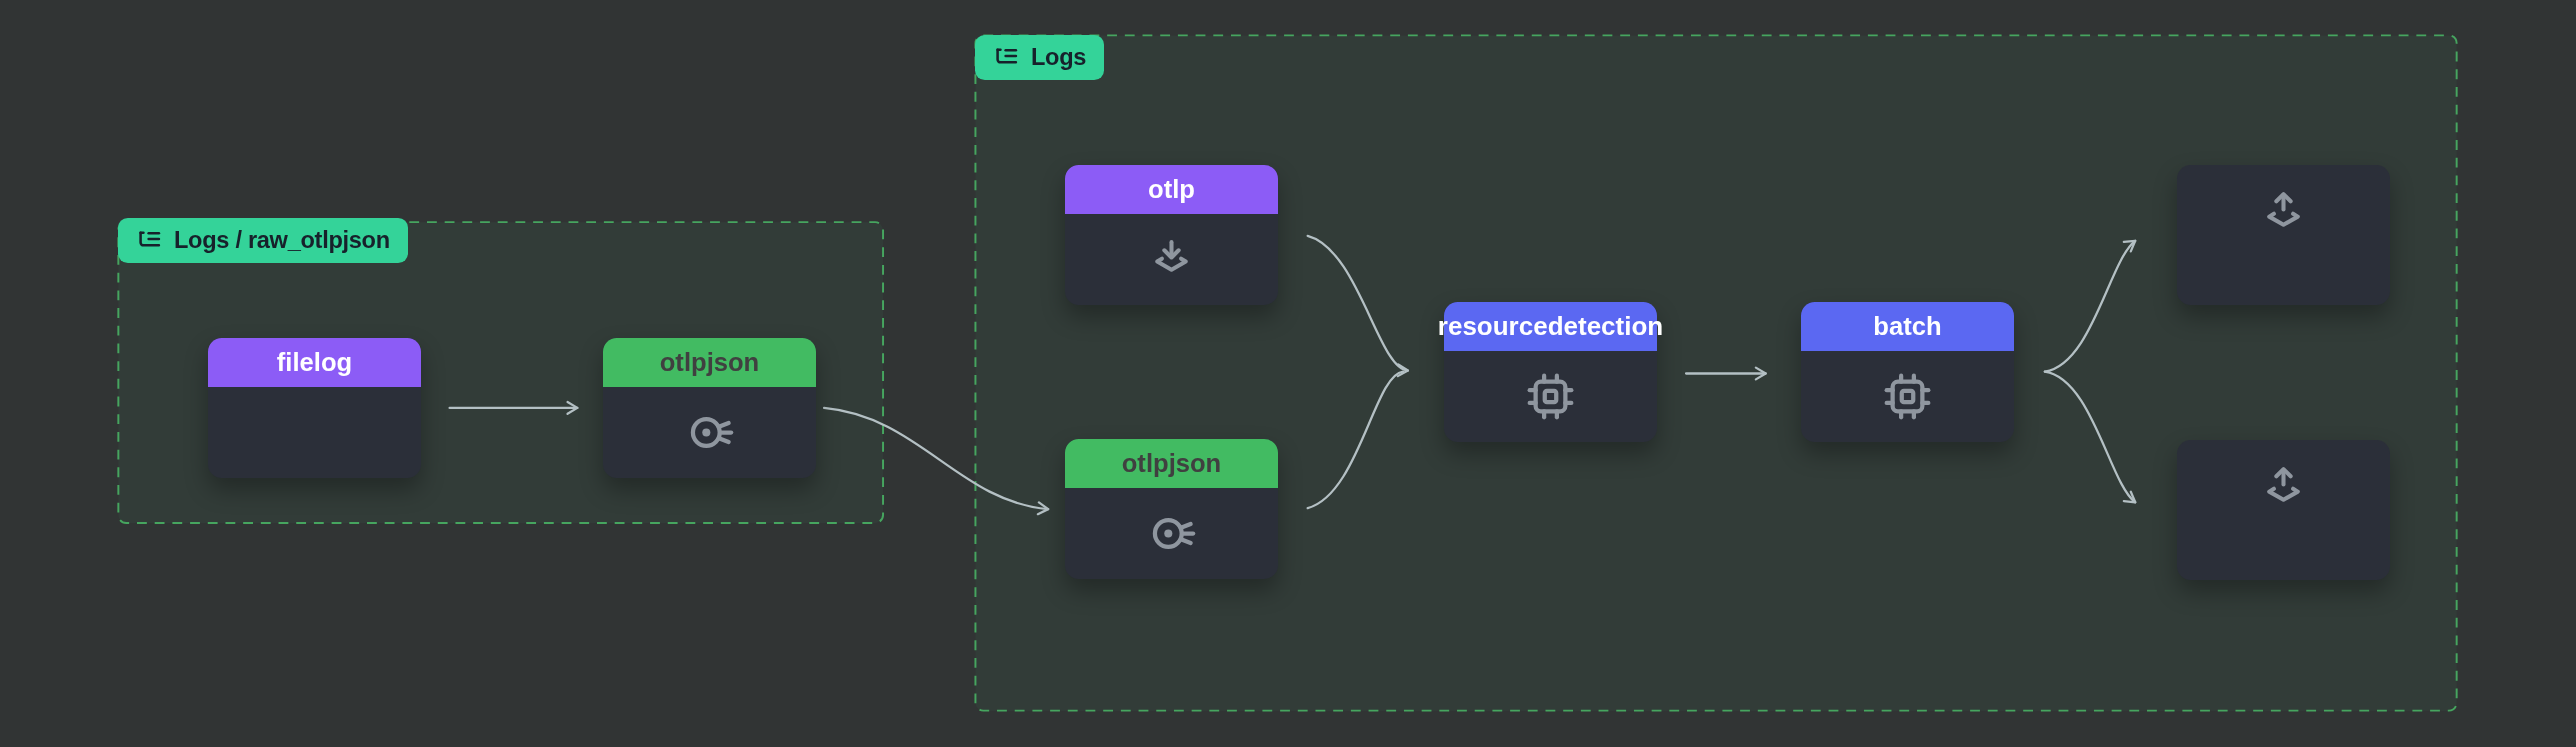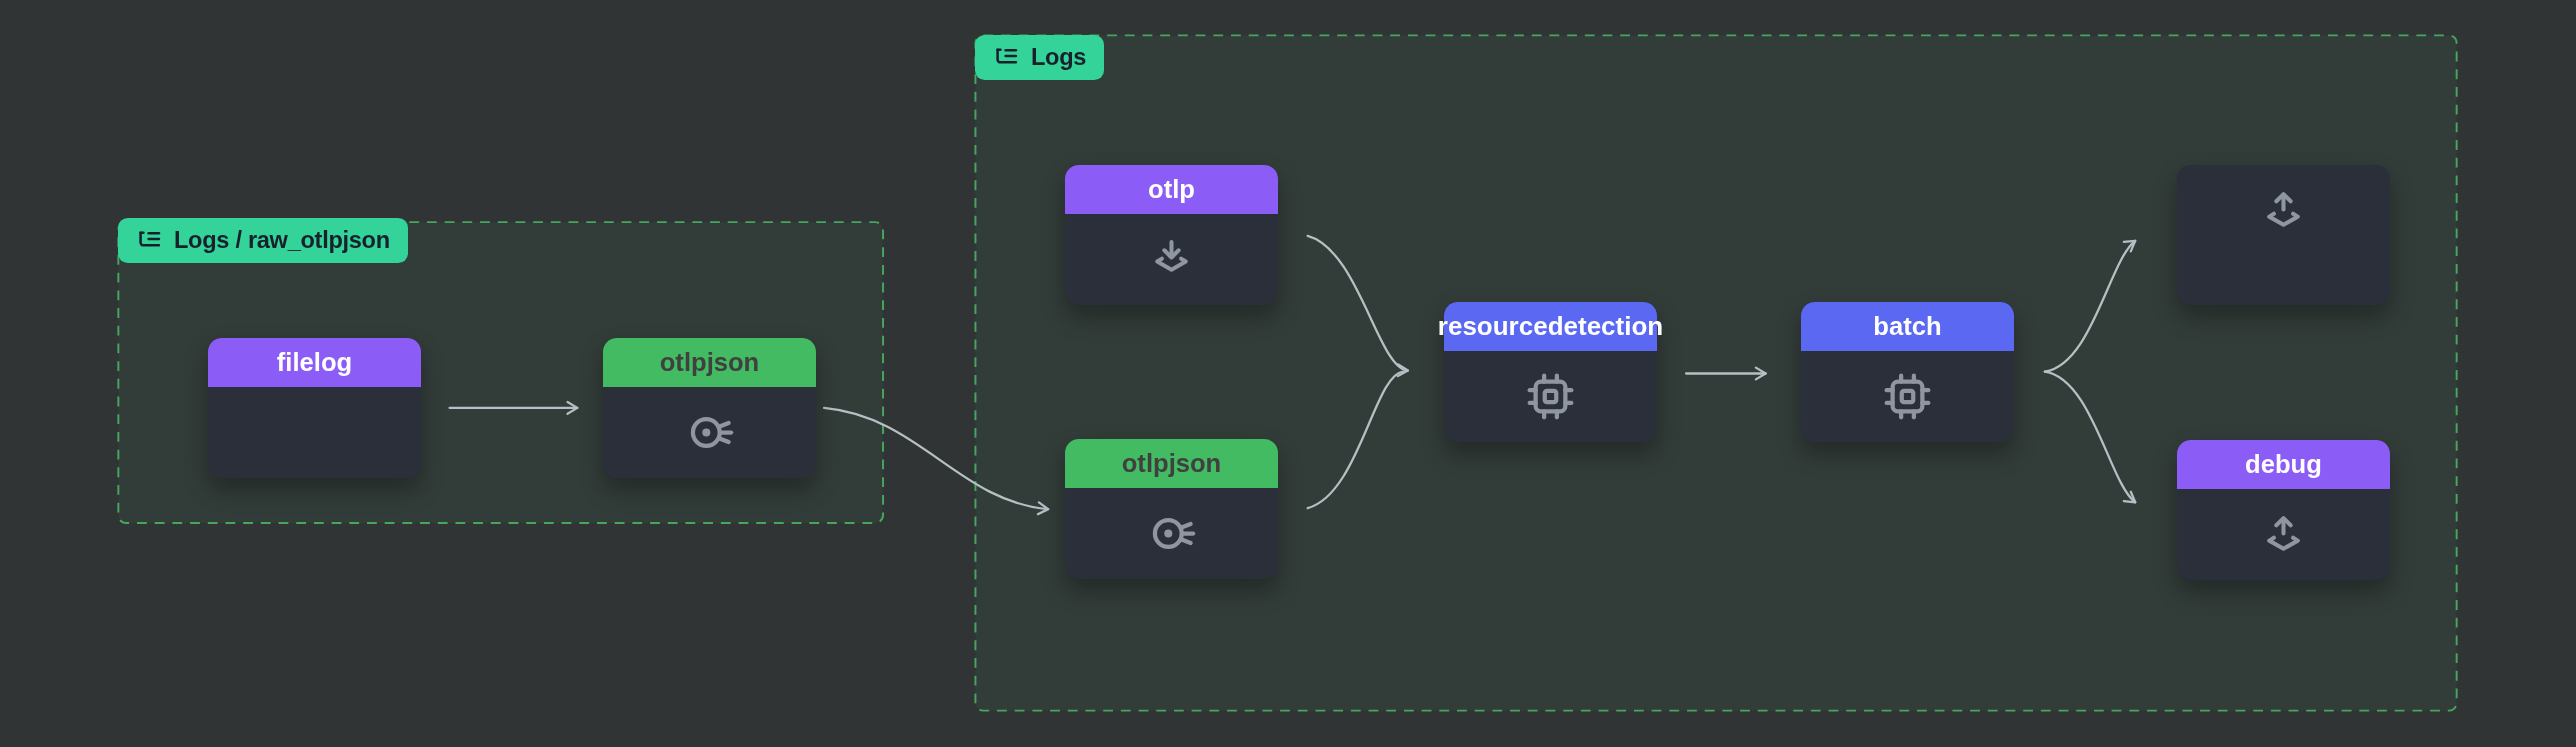--- a/index.html
+++ b/index.html
@@ -190,23 +190,20 @@
     <div class="node-body">
       <svg class="icon" width="49" height="49" viewBox="0 0 24 24">
         <path d="M12 11.5 V4.5"></path>
         <path d="M8.5 7.5 L12 4 L15.5 7.5"></path>
         <path d="M7.3 13.6 L5 15 L12 19 L19 15 L16.7 13.6"></path>
       </svg>
     </div>
   </div>
 
   <div class="node n-debug">
-    <div class="node-header hdr-exporter">
-      <span>debug</span>
-    </div>
     <div class="node-body">
       <svg class="icon" width="49" height="49" viewBox="0 0 24 24">
         <path d="M12 11.5 V4.5"></path>
         <path d="M8.5 7.5 L12 4 L15.5 7.5"></path>
         <path d="M7.3 13.6 L5 15 L12 19 L19 15 L16.7 13.6"></path>
       </svg>
     </div>
   </div>
 
 </div>

